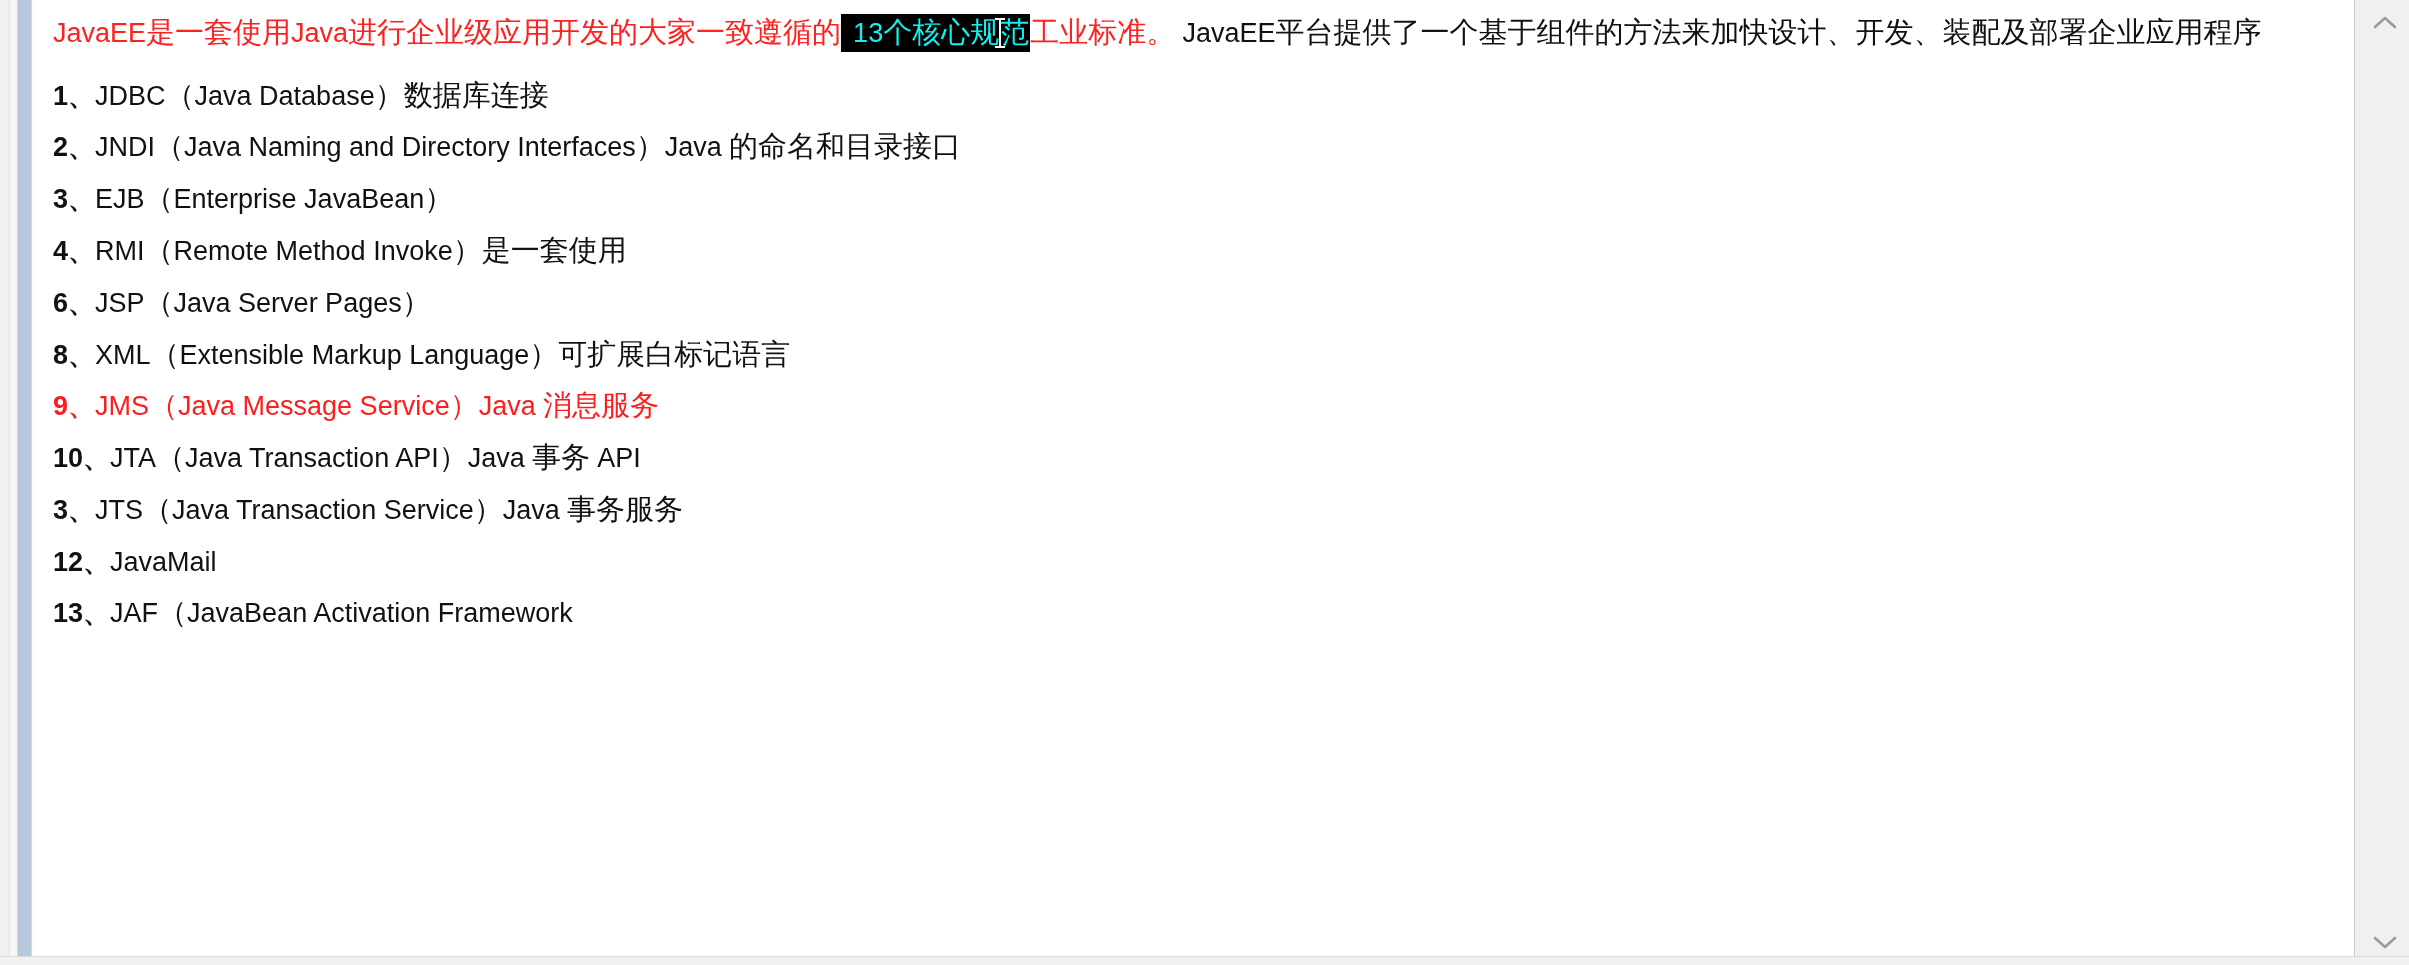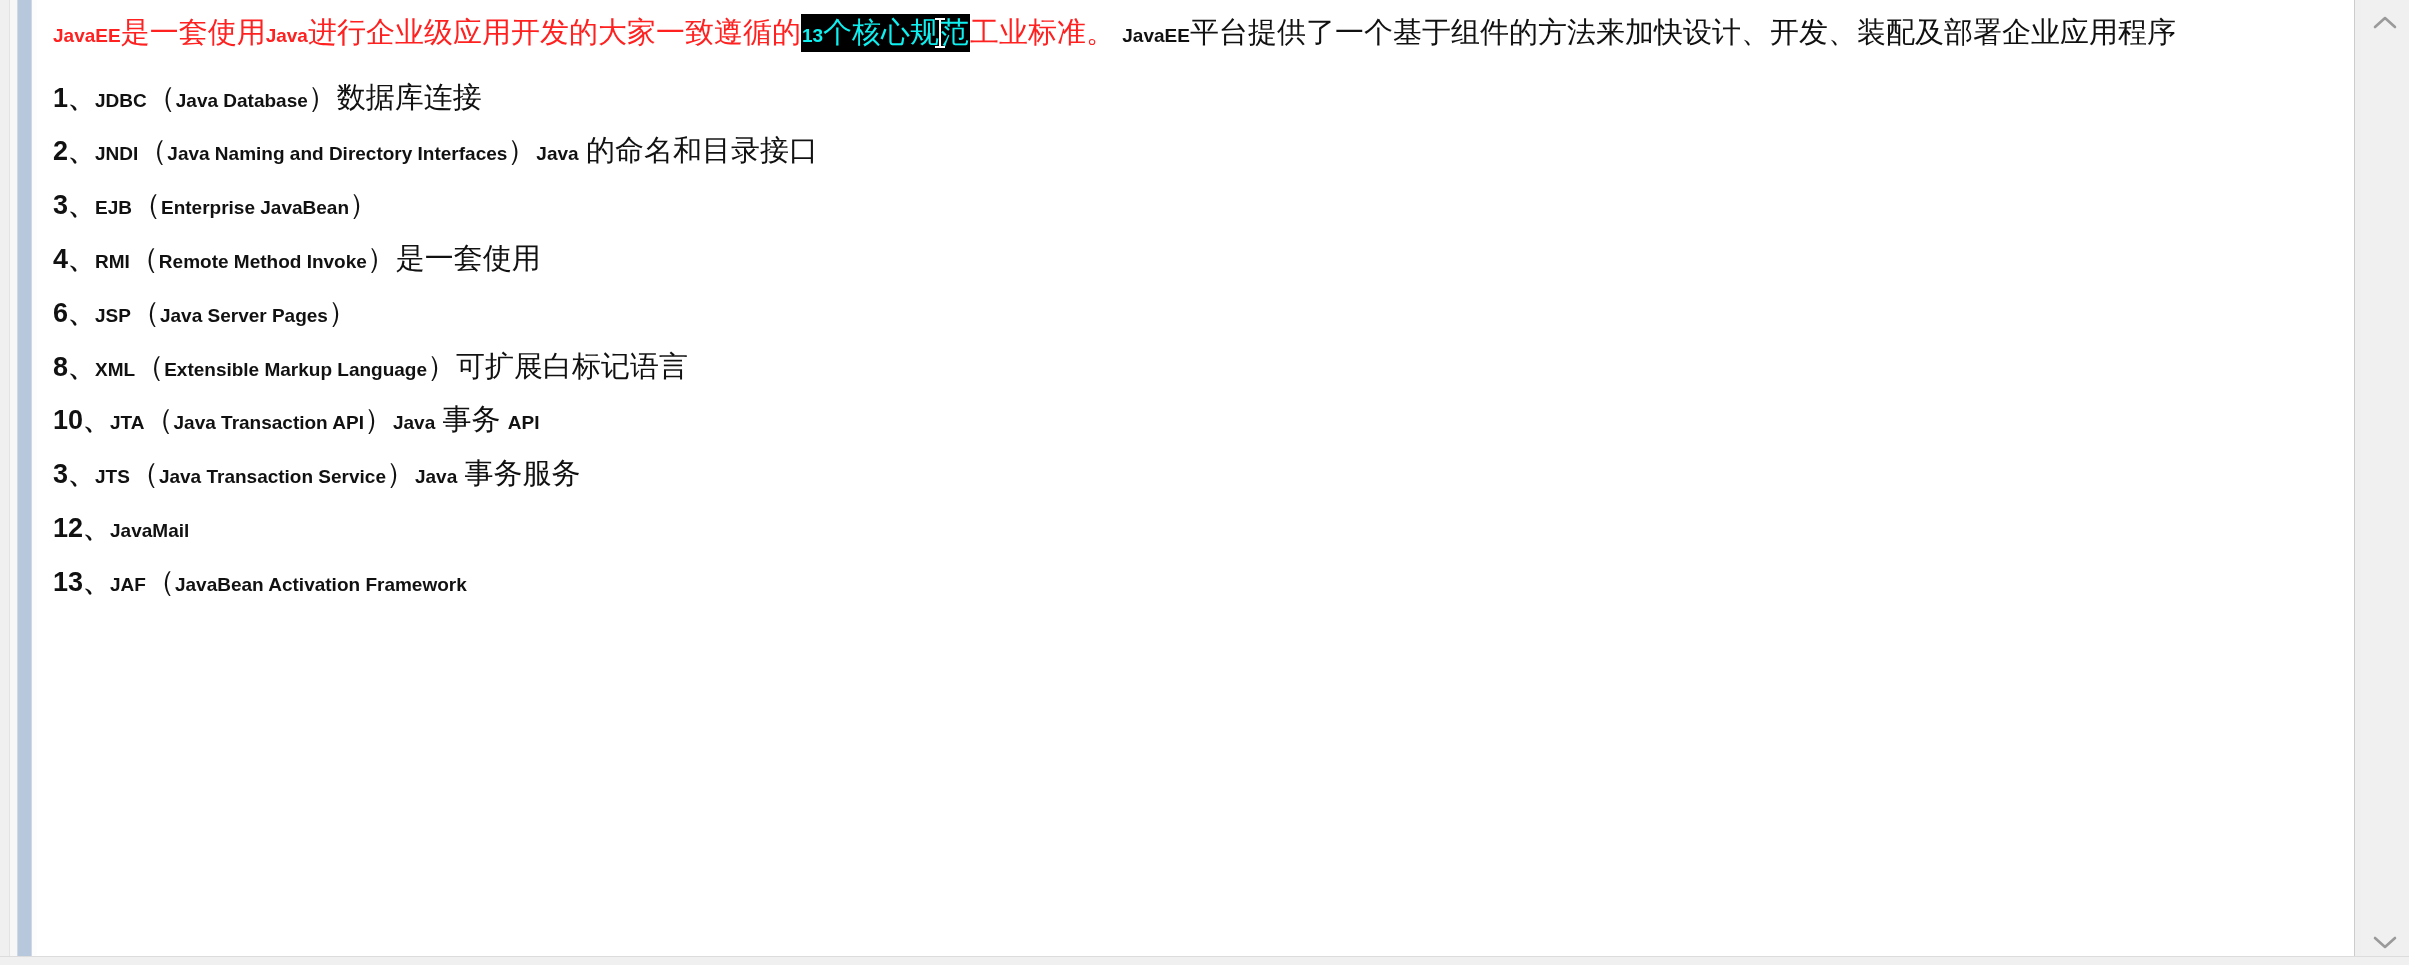--- a/index.html
+++ b/index.html
@@ -65,40 +65,40 @@
   .doc-body {
     font-family: "Liberation Serif", "DejaVu Serif", serif;
     font-size: 29px;
     line-height: 41.6px;
     color: #1a1a1a;
   }
 
   
   .lat {
     font-family: "Liberation Sans", "DejaVu Sans", sans-serif;
-    font-weight: bold;
-    font-size: 19px;
+    font-weight: normal;
+    font-size: 27px;
   }
   .cjk {
     font-family: "Liberation Serif", "DejaVu Serif", serif;
     font-weight: normal;
   }
 
   .para {
     margin: 0 0 8px 0;
     max-width: 2300px;
   }
   .para .red { color: #ff2020; }
   .para .blk { color: #111111; }
 
   
   .selection {
     background: #000000;
     color: #0ff0f0;
-    padding: 2px 1px 4px 1px;
+    padding: 2px 1px 4px 12px;
     position: relative;
   }
   .caret {
     display: inline-block;
     width: 2px;
     height: 30px;
     background: #ffffff;
     vertical-align: -6px;
     margin: 0 -1px 0 0;
     position: relative;
@@ -199,20 +199,21 @@
         <span class="red"><span class="lat">JavaEE</span><span class="cjk">是一套使用</span><span class="lat">Java</span><span class="cjk">进行企业级应用开发的大家一致遵循的</span></span><span class="selection"><span class="lat">13</span><span class="cjk">个核心规</span><span class="caret"></span><span class="cjk">范</span></span><span class="red"><span class="cjk">工业标准。</span></span><span class="blk">&nbsp;<span class="lat">JavaEE</span><span class="cjk">平台提供了一个基于组件的方法来加快设计、开发、装配及部署企业应用程序</span></span>
       </p>
 
       <ul class="spec-list">
         <li class="spec-item"><span class="num">1、</span><span><span class="lat">JDBC</span><span class="cjk">（</span><span class="lat">Java Database</span><span class="cjk">）</span><span class="cjk">数据库连接</span></span></li>
         <li class="spec-item"><span class="num">2、</span><span><span class="lat">JNDI</span><span class="cjk">（</span><span class="lat">Java Naming and Directory Interfaces</span><span class="cjk">）</span><span class="lat">Java</span><span class="cjk"> 的命名和目录接口</span></span></li>
         <li class="spec-item"><span class="num">3、</span><span><span class="lat">EJB</span><span class="cjk">（</span><span class="lat">Enterprise JavaBean</span><span class="cjk">）</span></span></li>
         <li class="spec-item"><span class="num">4、</span><span><span class="lat">RMI</span><span class="cjk">（</span><span class="lat">Remote Method Invoke</span><span class="cjk">）</span><span class="cjk">是一套使用</span></span></li>
         <li class="spec-item"><span class="num">6、</span><span><span class="lat">JSP</span><span class="cjk">（</span><span class="lat">Java Server Pages</span><span class="cjk">）</span></span></li>
         <li class="spec-item"><span class="num">8、</span><span><span class="lat">XML</span><span class="cjk">（</span><span class="lat">Extensible Markup Language</span><span class="cjk">）</span><span class="cjk">可扩展白标记语言</span></span></li>
+        <li class="spec-item is-red"><span class="num">9、</span><span><span class="lat">JMS</span><span class="cjk">（</span><span class="lat">Java Message Service</span><span class="cjk">）</span><span class="lat">Java</span><span class="cjk"> 消息服务</span></span></li>
         <li class="spec-item"><span class="num">10、</span><span><span class="lat">JTA</span><span class="cjk">（</span><span class="lat">Java Transaction API</span><span class="cjk">）</span><span class="lat">Java</span><span class="cjk"> 事务 </span><span class="lat">API</span></span></li>
         <li class="spec-item"><span class="num">3、</span><span><span class="lat">JTS</span><span class="cjk">（</span><span class="lat">Java Transaction Service</span><span class="cjk">）</span><span class="lat">Java</span><span class="cjk"> 事务服务</span></span></li>
         <li class="spec-item"><span class="num">12、</span><span><span class="lat">JavaMail</span></span></li>
         <li class="spec-item"><span class="num">13、</span><span><span class="lat">JAF</span><span class="cjk">（</span><span class="lat">JavaBean Activation Framework</span></span></li>
       </ul>
 
     </div>
   </div>
 
   <div class="sb-edge"></div>

